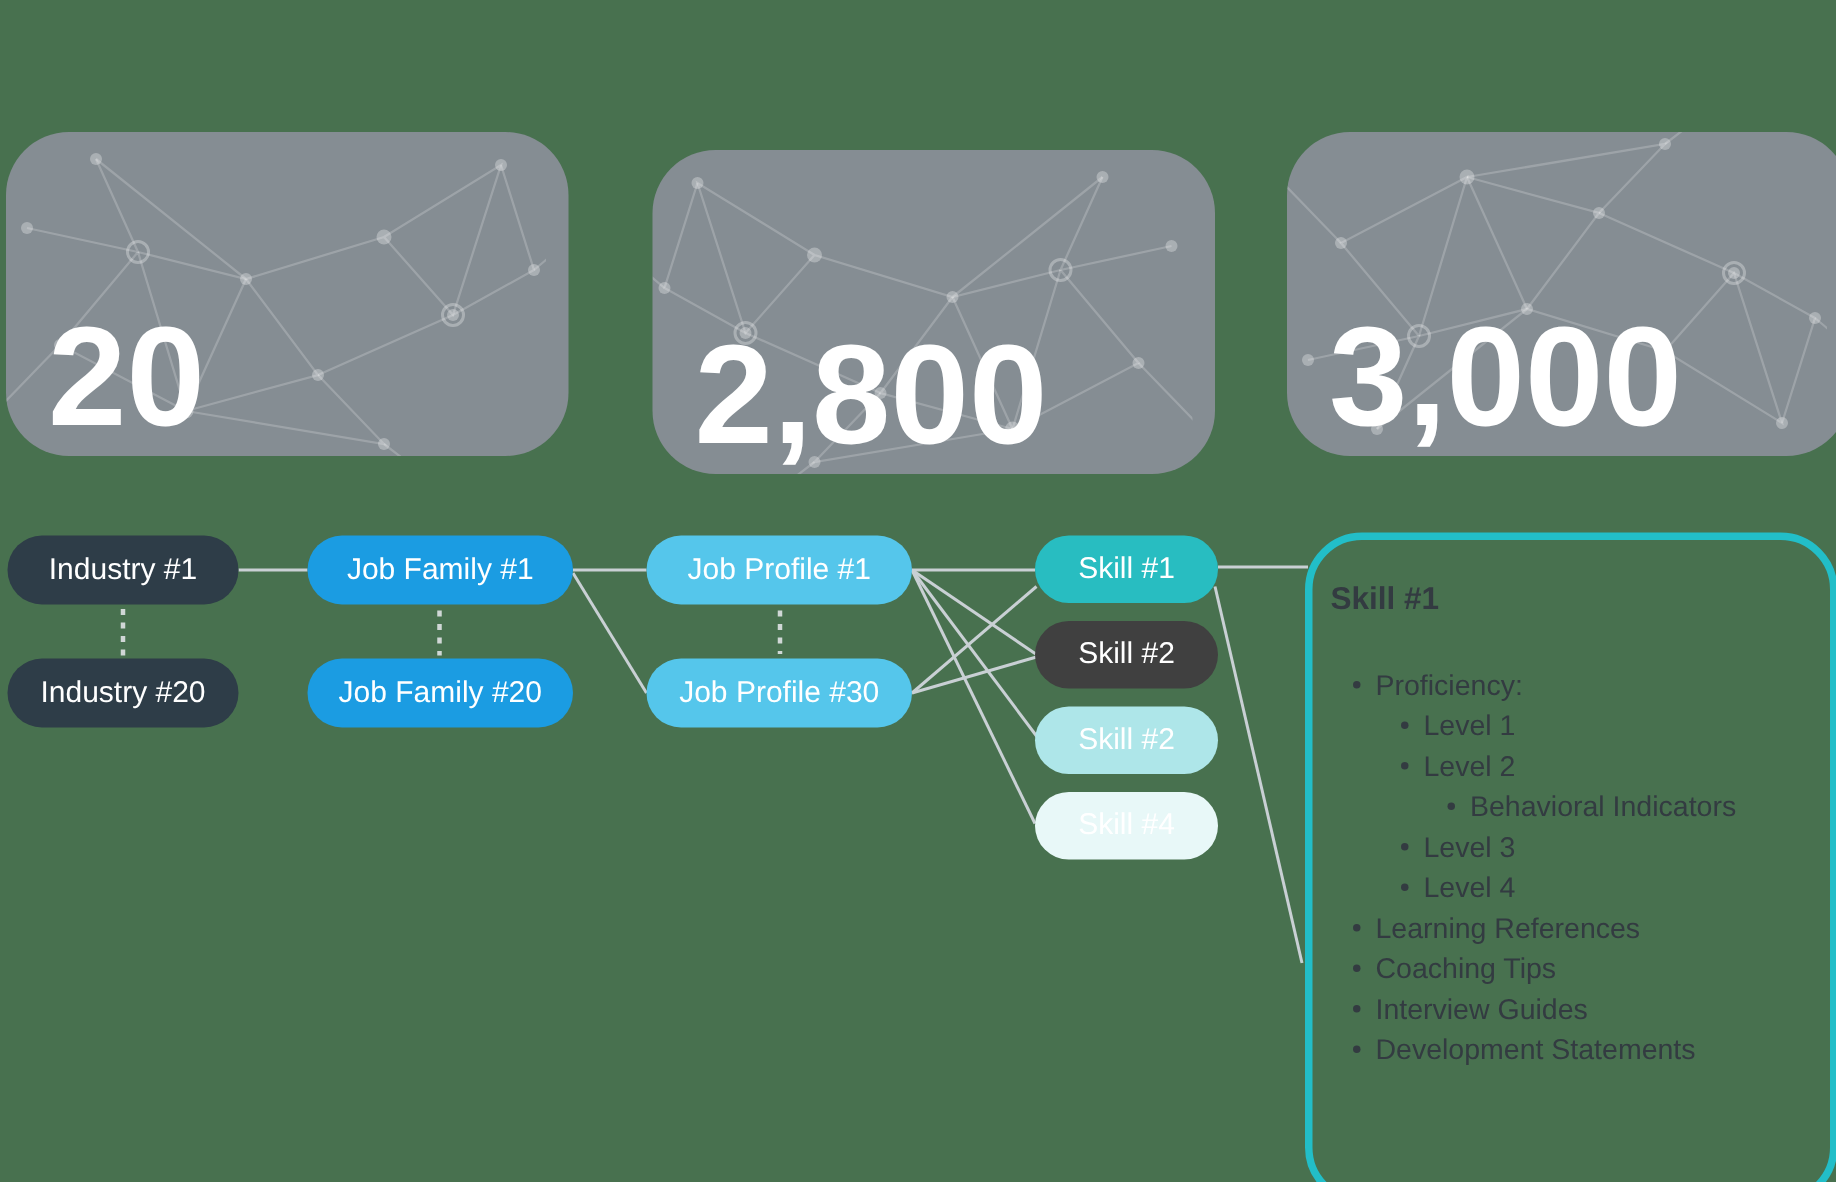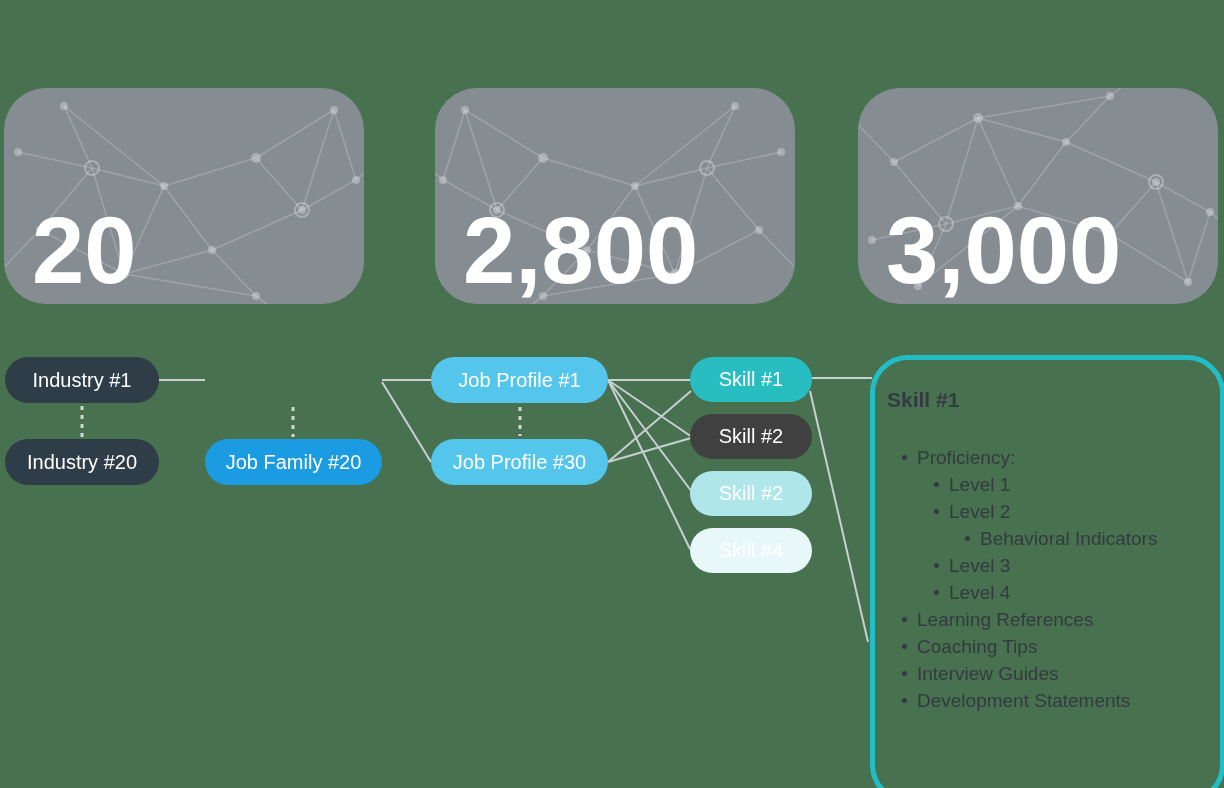--- a/index.html
+++ b/index.html
@@ -19,23 +19,24 @@
   
   .stat-card {
     position: absolute;
     top: 88px;
     width: 360px;
     height: 216px;
     background: #858d93;
     border-radius: 42px;
     overflow: hidden;
     color: #ffffff;
+    padding-left: 15px;
   }
   .stat-card.c1 { left: 4px; }
-  .stat-card.c2 { left: 435px; }
+  .stat-card.c2 { left: 435px; margin-top: 12px; }
   .stat-card.c3 { left: 858px; }
   .net-svg {
     position: absolute;
     left: 0; top: 0;
     width: 360px; height: 216px;
   }
   .stat-value {
     position: absolute;
     left: 28px;
     top: 116px;
@@ -203,20 +204,23 @@
     </g>
   </svg>
 
   <div class="pill industry row-a">
     <span>Industry #1</span>
   </div>
   <div class="pill industry row-b">
     <span>Industry #20</span>
   </div>
 
+  <div class="pill job-family row-a">
+    <span>Job Family #1</span>
+  </div>
   <div class="pill job-family row-b">
     <span>Job Family #20</span>
   </div>
 
   <div class="pill job-profile row-a">
     <span>Job Profile #1</span>
   </div>
   <div class="pill job-profile row-b">
     <span>Job Profile #30</span>
   </div>

